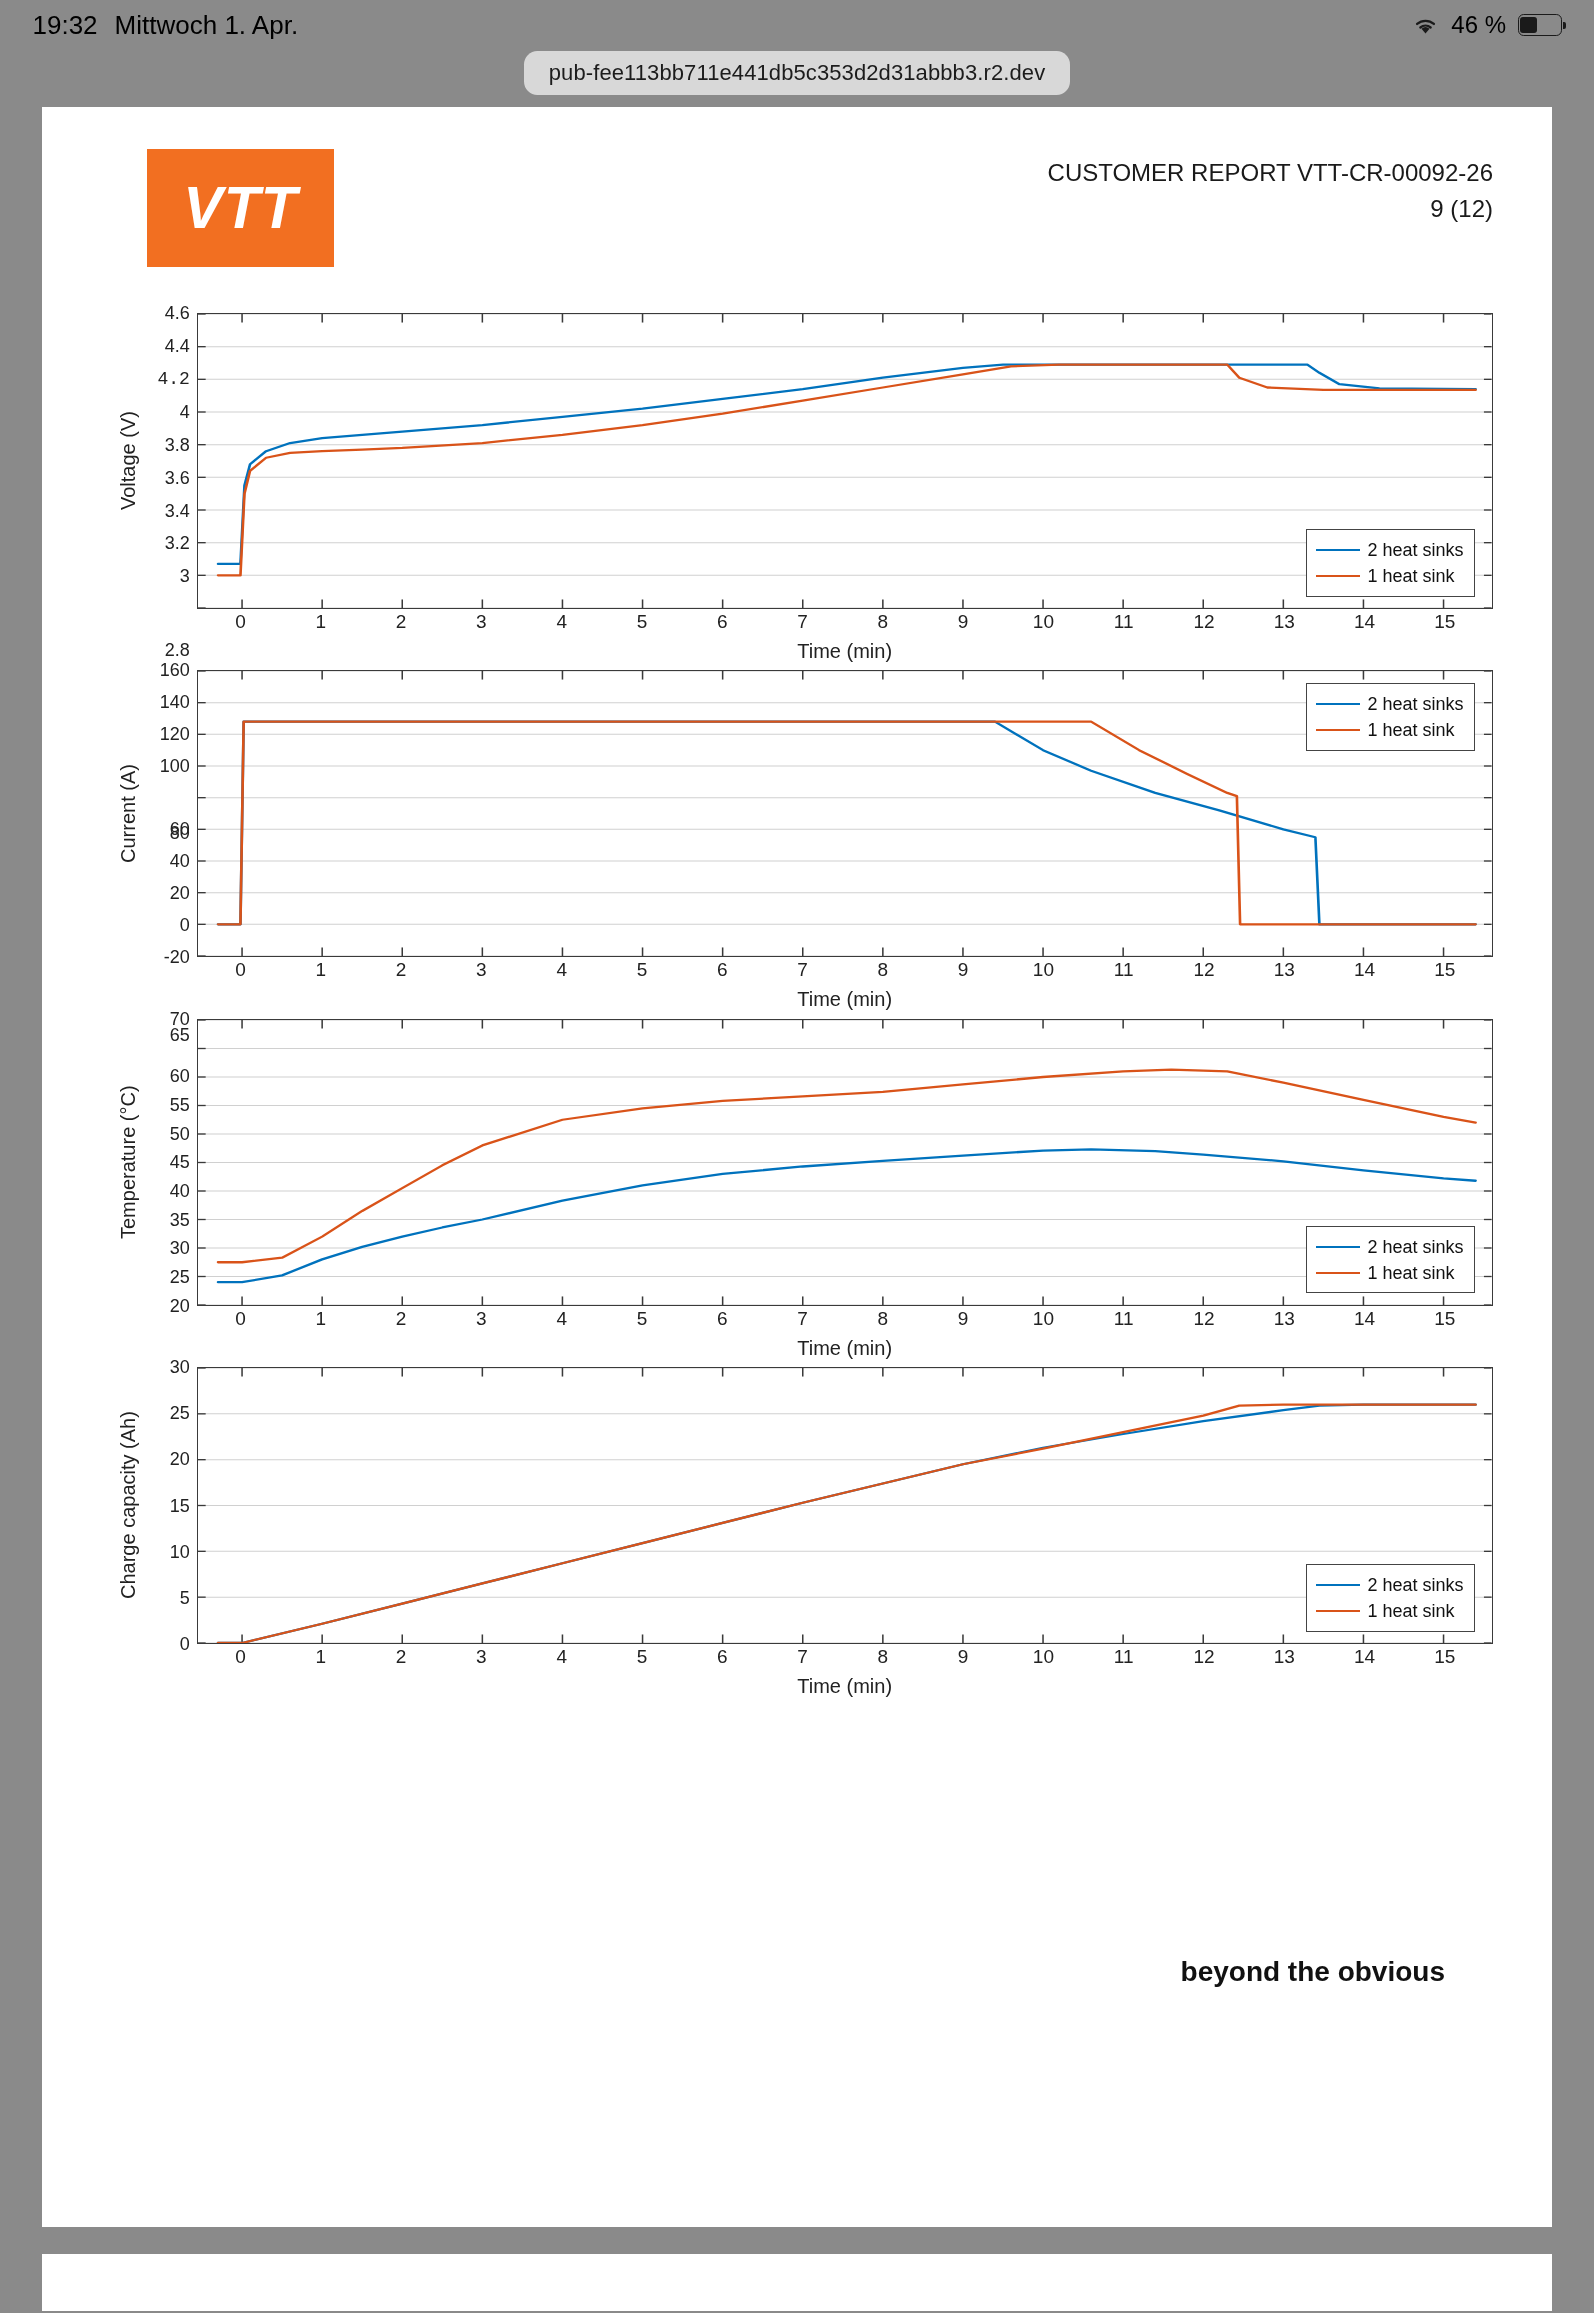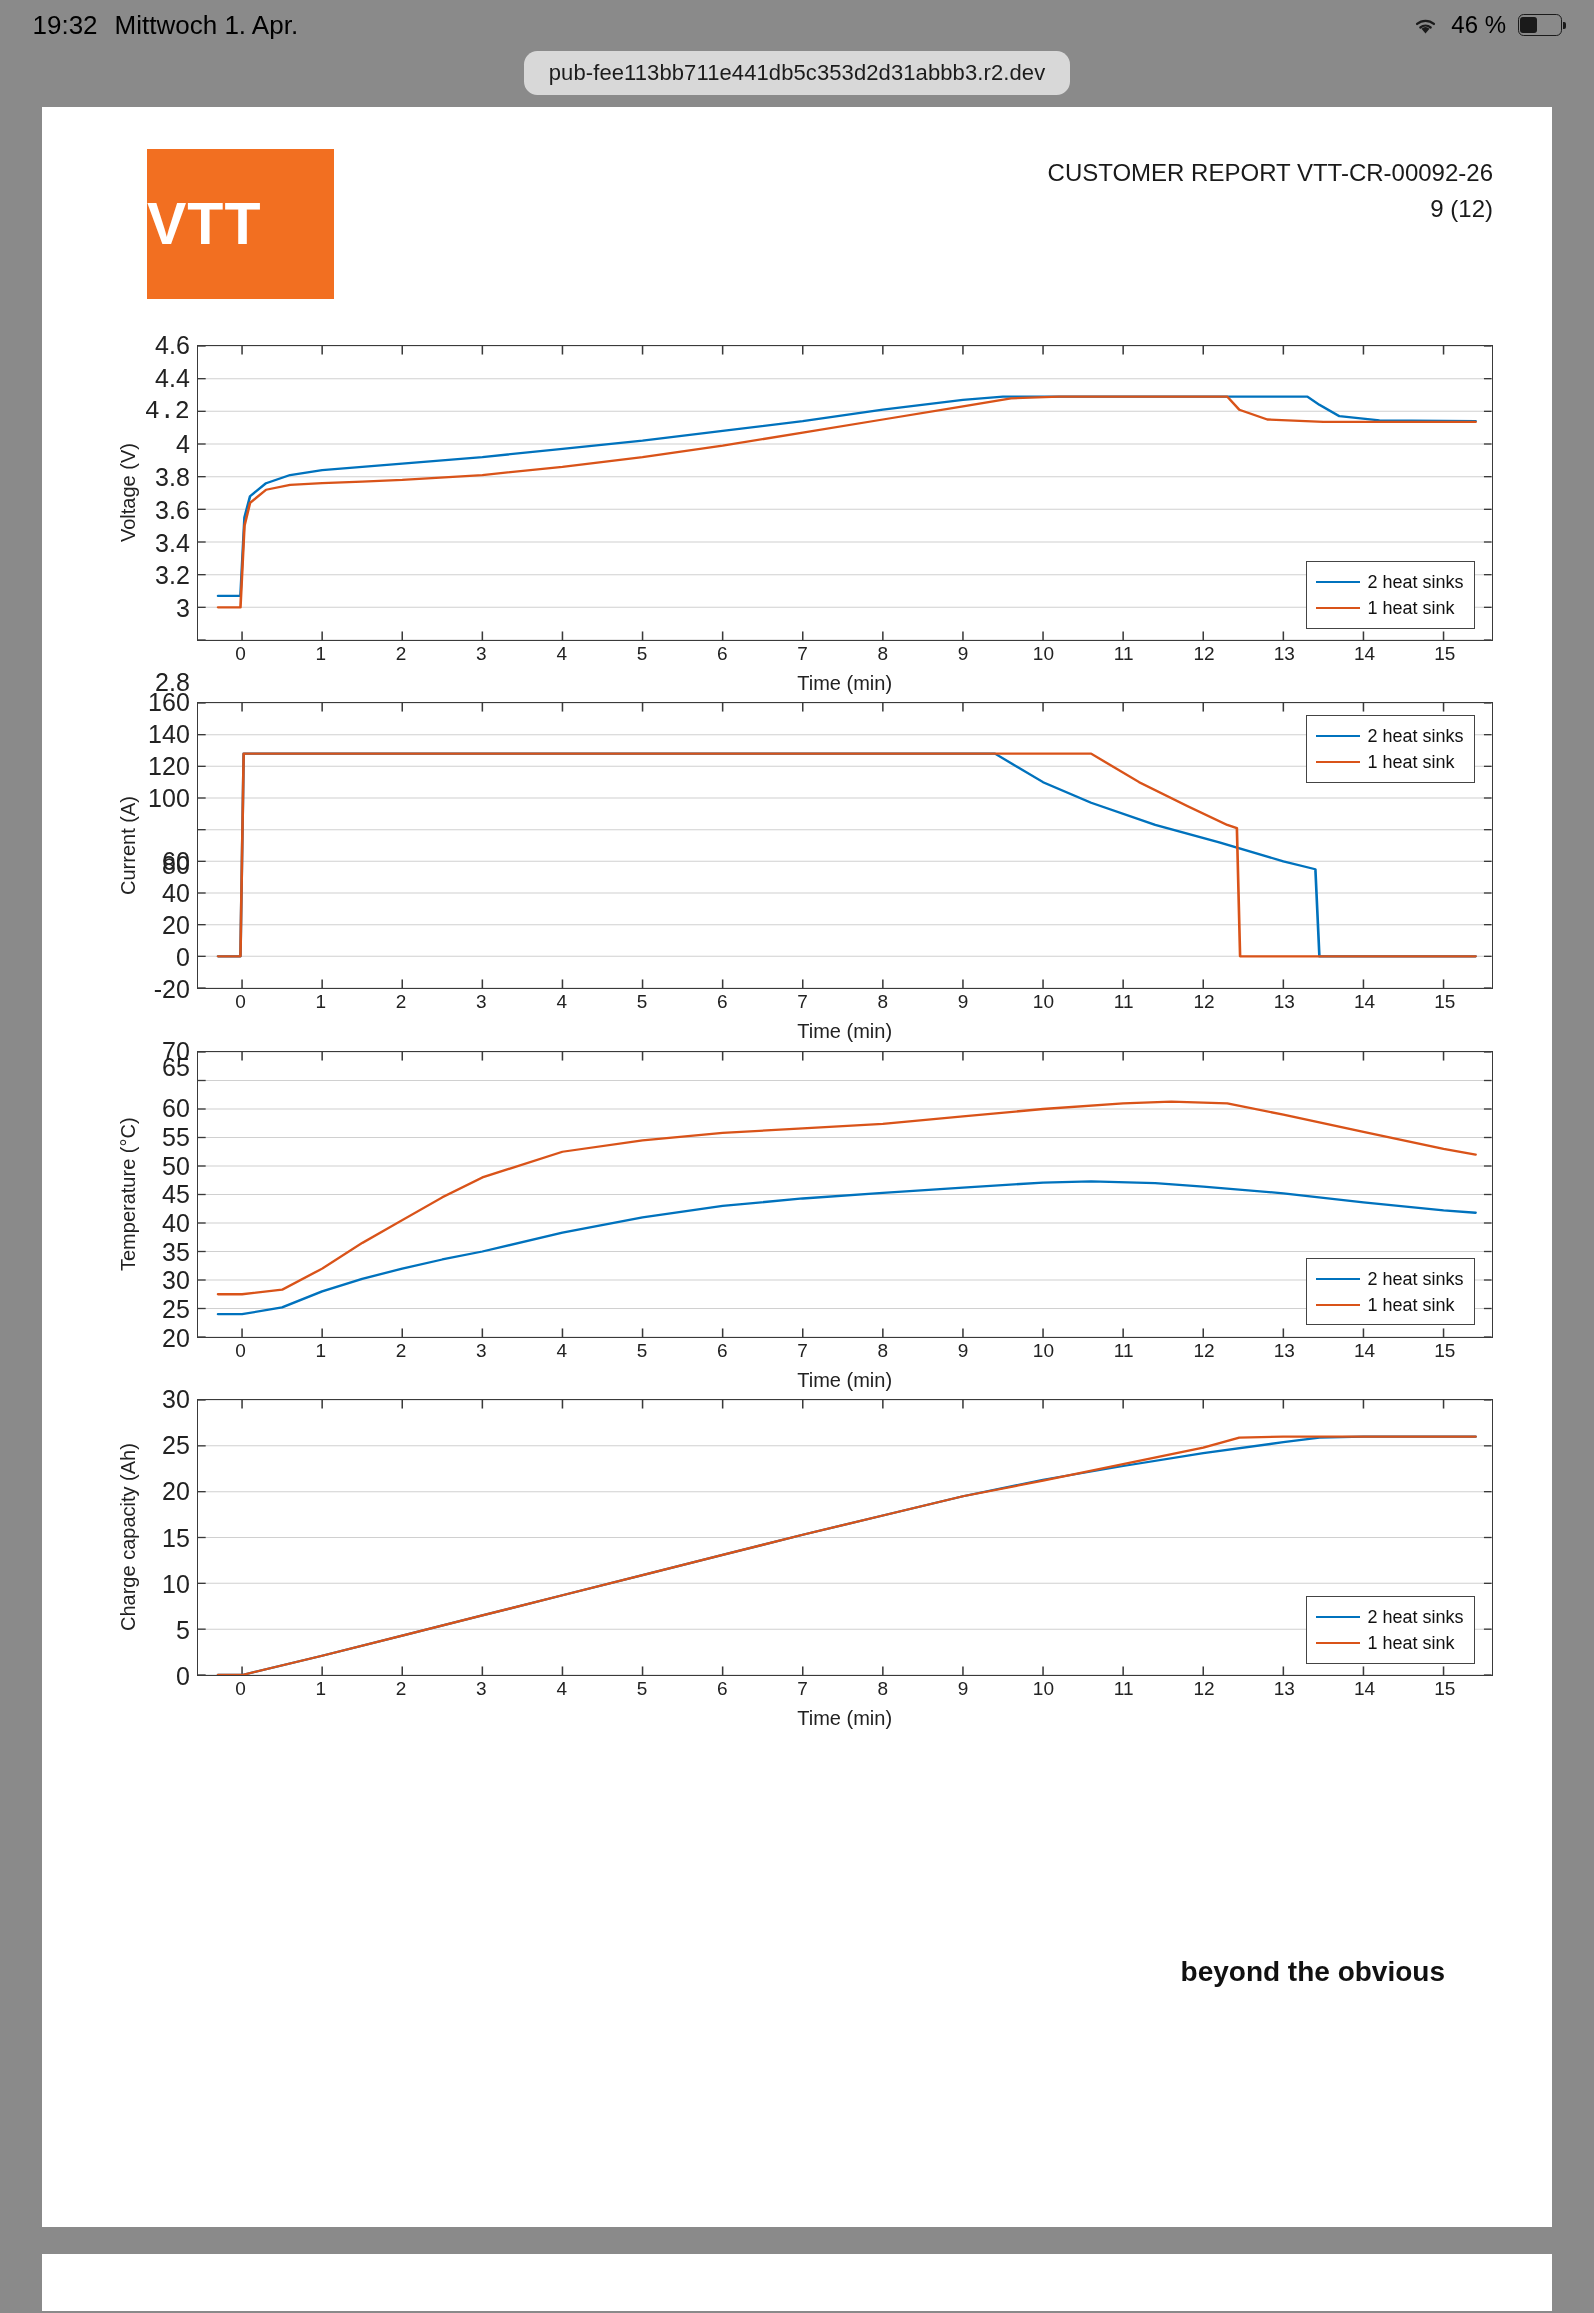--- a/index.html
+++ b/index.html
@@ -69,24 +69,25 @@
   .sheet2 {
     background: #fff;
     width: 100%;
     height: 57px;
     margin-top: 27px;
   }
 
   
   .doc-head { display: flex; align-items: flex-start; }
   .vtt-logo {
-    width: 187px; height: 150px;
+    width: 187px; height: 118px;
     background: #f26f21;
-    display: flex; align-items: center; justify-content: flex-start;
+    display: flex; align-items: center; justify-content: center;
     margin-left: 46px;
+    font-style: italic;
   }
   .vtt-logo span {
     color: #fff; font-size: 59px; font-weight: bold; letter-spacing: 1px;
     font-family: "Liberation Sans", sans-serif;
   }
   .doc-head-right {
     margin-left: auto; text-align: right;
     font-size: 24px; color: #1a1a1a; line-height: 1.5; padding-top: 5.7px;
   }
 
@@ -101,21 +102,21 @@
     font-size: 20px; color: #222;
     display: flex; align-items: center; justify-content: center;
     width: 29px;
   }
   .ytick-col {
     width: 54px;
     position: relative;
   }
   .ytick {
     position: absolute; right: 7.6px;
-    font-size: 25px; color: #222;
+    font-size: 18px; color: #222;
     transform: translateY(-50%);
     white-space: nowrap;
   }
   .plot-area {
     position: relative;
     flex: 1;
     border: 1.4px solid #3a3a3a;
     background: #fff;
   }
   .plot-area svg { display: block; width: 100%; height: 100%; }

